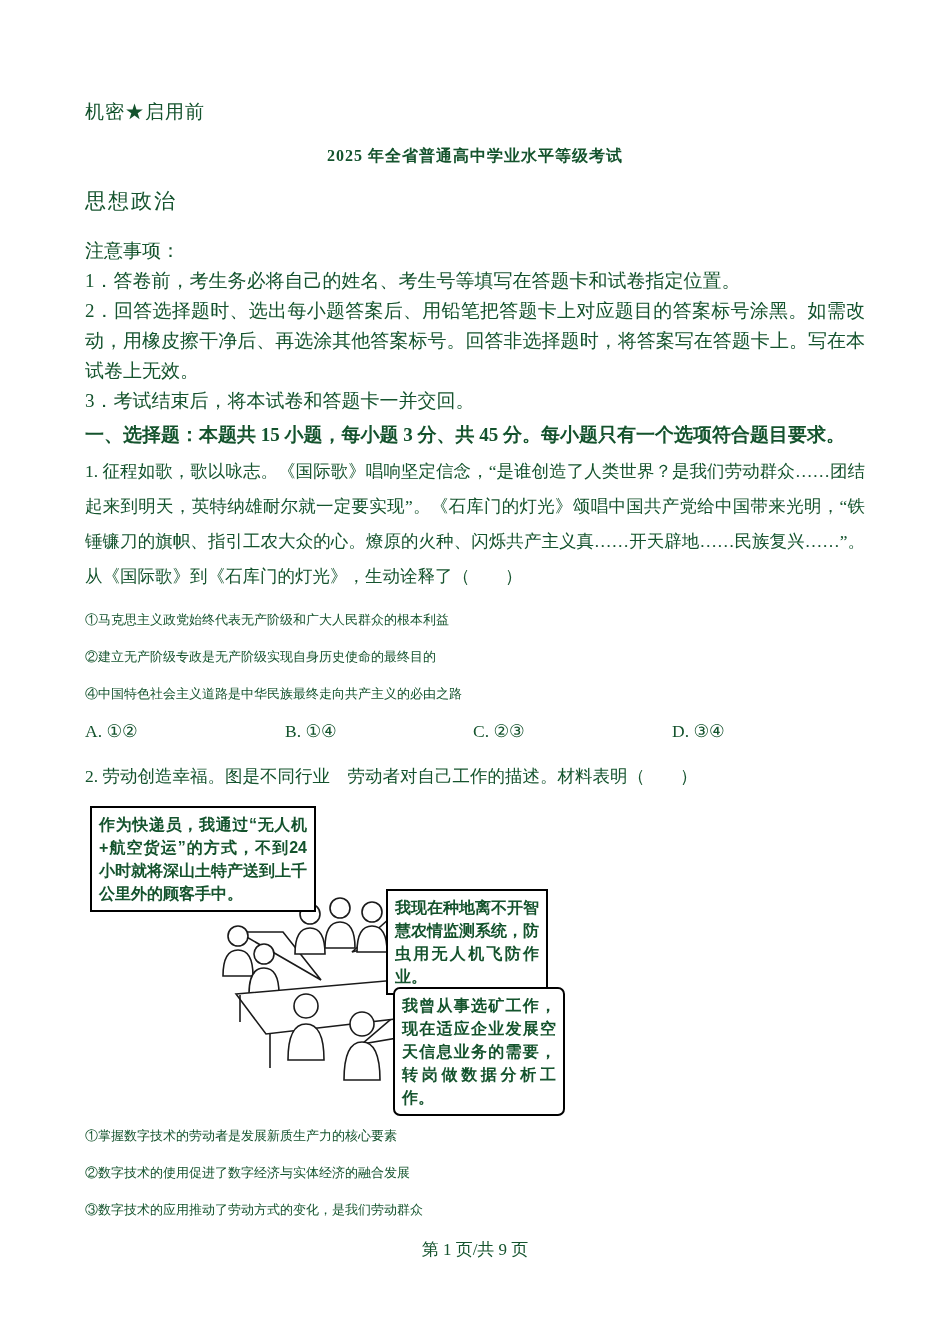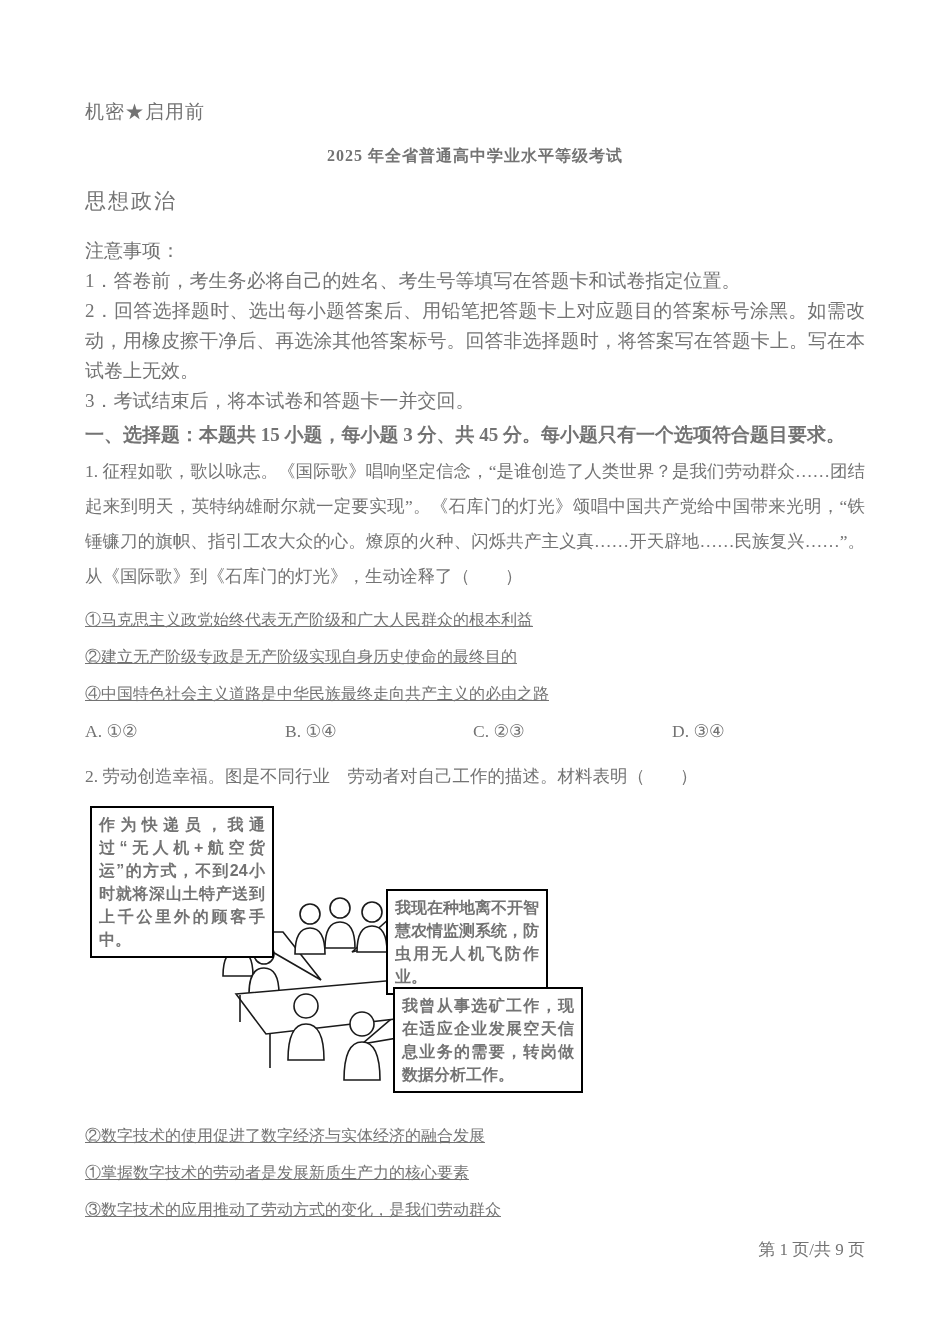--- a/index.html
+++ b/index.html
@@ -3,40 +3,40 @@
 <meta charset="utf-8">
 <style>
   * { box-sizing: border-box; }
   html,body { margin:0; padding:0; background:#e8e8e8; }
   .page {
     position: relative;
     width: 950px;
     height: 1344px;
     margin: 0 auto;
     background: #ffffff;
-    color: #737373;
+    color: #14532d;
     font-family: "Liberation Serif", "DejaVu Serif", serif;
     overflow: hidden;
   }
   .content {
     position: absolute;
     left: 85px;
     top: 0;
     width: 780px;
     padding-top: 100px;
   }
   .secrecy { font-size:19px; line-height:24px; letter-spacing:1px; }
   .title   { text-align:center; font-size:16px; font-weight:bold; margin:16px 0 0; line-height:32px; letter-spacing:1px; }
   .subtitle{ text-align:left; font-size:21px; font-weight:normal; margin:14px 0 0; line-height:30px; letter-spacing:2px; }
   .notices-heading { font-size:19px; line-height:30px; margin-top:20px; }
   .notice  { font-size:19px; line-height:30px; margin:0; text-align:justify; }
   .section-heading { font-size:19px; font-weight:bold; line-height:32px; margin-top:3px; }
   .stem    { font-size:17.5px; line-height:35px; margin:0; text-align:justify; }
   .q1-stem { margin-top:3px; }
-  .opt-line{ font-size:16px; line-height:24px; margin:0 0 13px;text-decoration:underline; }
+  .opt-line{ font-size:13px; line-height:24px; margin:0 0 13px; }
   .opts    { margin-top:14px; }
   .choices { display:flex; font-size:17.5px; line-height:24px; margin-top:7px; }
   .choices span:nth-child(1){ width:200px; }
   .choices span:nth-child(2){ width:188px; }
   .choices span:nth-child(3){ width:199px; }
   .q2-stem { margin-top:16px; }
   .figure  {
     position: relative;
     width: 545px;
     height: 292px;
@@ -48,25 +48,25 @@
     position: absolute;
     border: 2px solid #000;
     background: #fff;
     padding: 5px 7px;
     font-family: "Liberation Sans", "DejaVu Sans", sans-serif;
     font-weight: bold;
     font-size: 16px;
     line-height: 23px;
     text-align: justify;
   }
-  .bubble-1 { left:2px;   top:0px;   width:184px; }
+  .bubble-1 { left:2px;   top:0px;   width:226px; }
   .bubble-2 { left:298px; top:83px;  width:162px; }
-  .bubble-3 { left:305px; top:181px; width:190px; }
+  .bubble-3 { left:305px; top:181px; width:172px;border-radius:7px; }
   .q2-opts { margin-top:26px; }
-  .footer  { text-align:right; font-size:17px; line-height:24px; margin-top:16px; }
+  .footer  { text-align:center; font-size:17px; line-height:24px; margin-top:16px; }
 </style>
 </head>
 <body>
 
 <div class="page">
   <div class="content">
 
     <div class="secrecy">机密★启用前</div>
 
     <div class="title">2025 年全省普通高中学业水平等级考试</div>
@@ -129,22 +129,22 @@
             <path d="M256,274 q0,-38 18,-38 q18,0 18,38 z"></path>
             <circle cx="274" cy="218" r="12"></circle>
           </g>
         </svg>
         <div class="bubble bubble-1">作为快递员，我通过“无人机+航空货运”的方式，不到24小时就将深山土特产送到上千公里外的顾客手中。</div>
         <div class="bubble bubble-2">我现在种地离不开智慧农情监测系统，防虫用无人机飞防作业。</div>
         <div class="bubble bubble-3">我曾从事选矿工作，现在适应企业发展空天信息业务的需要，转岗做数据分析工作。</div>
       </div>
 
       <div class="q2-opts">
+        <p class="opt-line">①掌握数字技术的劳动者是发展新质生产力的核心要素</p>
         <p class="opt-line">②数字技术的使用促进了数字经济与实体经济的融合发展</p>
-        <p class="opt-line">①掌握数字技术的劳动者是发展新质生产力的核心要素</p>
         <p class="opt-line">③数字技术的应用推动了劳动方式的变化，是我们劳动群众</p>
       </div>
     </div>
 
     <div class="footer">第 1 页/共 9 页</div>
 
   </div>
 </div>
 
 </body></html>

